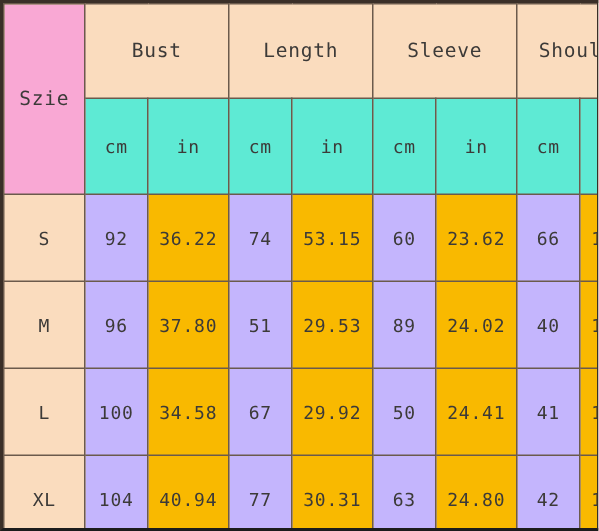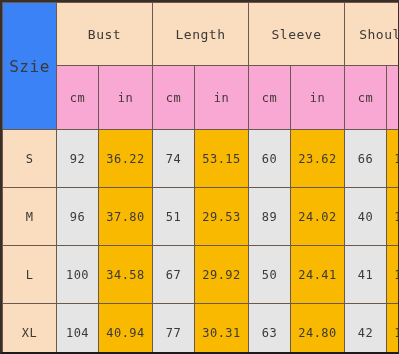--- a/index.html
+++ b/index.html
@@ -31,42 +31,42 @@
   table.size-chart th {
     border: 1px solid #6b5a4c;
     text-align: center;
     vertical-align: middle;
     font-weight: normal;
     padding: 0;
     letter-spacing: 0.5px;
   }
   
   .hdr-size {
-    background: #3b82f6;
-    font-size: 16px;
+    background: #f9a8d4;
+    font-size: 13px;
     width: 54px;
   }
   .hdr-group {
     background: #fadcbe;
     font-size: 13px;
     height: 62px;
   }
   .hdr-unit {
-    background: #f9a8d4;
+    background: #5eead4;
     font-size: 12px;
     height: 63px;
   }
   
   .cell-size {
     background: #fadcbe;
     font-size: 12px;
     height: 57px;
   }
   .cell-cm {
-    background: #e5e5e5;
+    background: #c4b5fd;
     font-size: 12px;
   }
   .cell-in {
     background: #f9b900;
     font-size: 12px;
     margin-top: 28px;
   }
   col.c-size { width: 54px; }
   col.c-cm   { width: 42px; }
   col.c-in   { width: 54px; }

